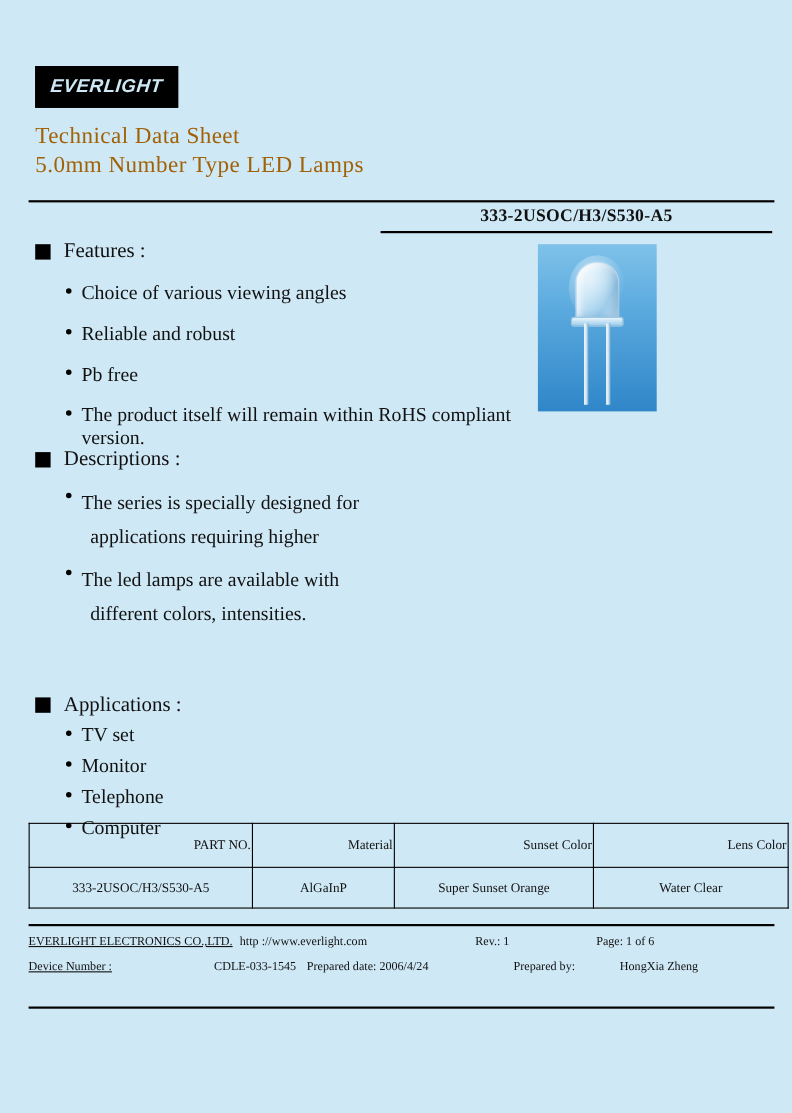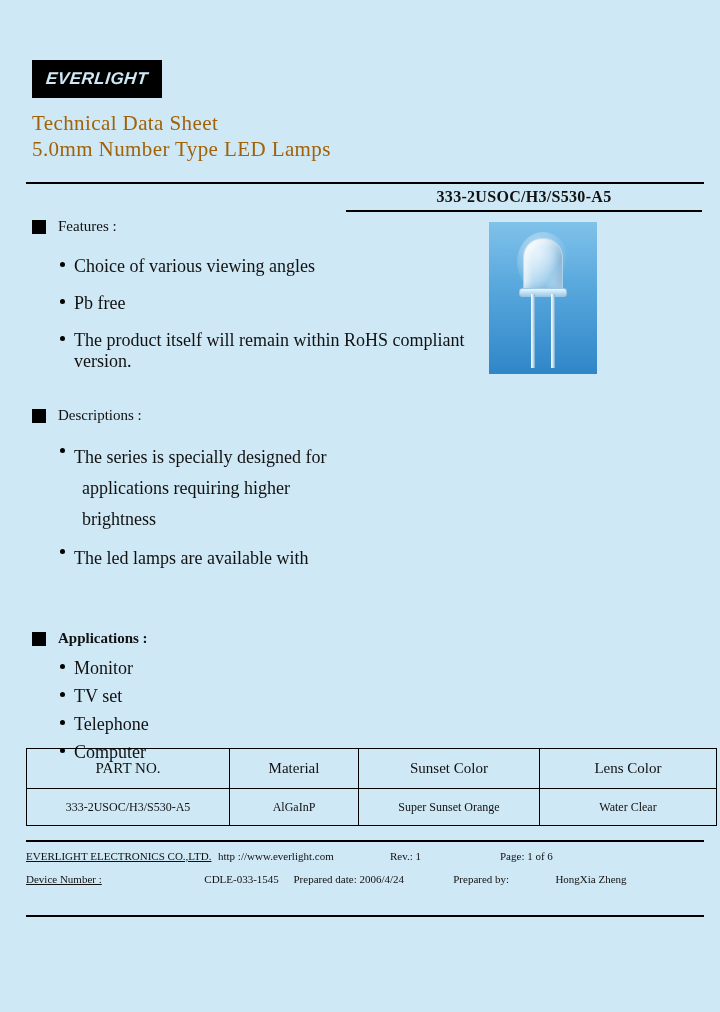--- a/index.html
+++ b/index.html
@@ -92,25 +92,25 @@
     align-items: center;
     gap: 12px;
   }
   .sec .sq {
     width: 14px;
     height: 14px;
     background: #000;
     display: inline-block;
   }
   .sec .lbl {
-    font-size: 15px;
+    font-size: 19px;
   }
   #sec-features { left: 20px; top: 208px; }
   #sec-descriptions { left: 20px; top: 397px; text-align: right; }
-  #sec-applications { left: 20px; top: 620px; font-weight: bold; }
+  #sec-applications { left: 20px; top: 620px; }
 
   ul.bullets {
     position: absolute;
     margin: 0;
     padding: 0;
     list-style: none;
   }
   ul.bullets li {
     position: relative;
     padding-left: 16px;
@@ -199,22 +199,23 @@
     border-collapse: collapse;
     table-layout: fixed;
   }
   table.spec th, table.spec td {
     border: 1px solid #000;
     text-align: center;
     color: #111;
   }
   table.spec th {
     font-weight: normal;
-    font-size: 15px;
+    font-size: 12px;
     height: 37px;
+    text-align: right;
   }
   table.spec td {
     font-size: 12px;
     height: 34px;
   }
   .col1 { width: 200px; }
   .col2 { width: 126px; }
   .col3 { width: 178px; }
   .col4 { width: 174px; }
 
@@ -232,21 +233,21 @@
     top: 840px;
     width: 678px;
     font-size: 11px;
     color: #111;
   }
   .footer .row {
     display: flex;
     margin-bottom: 11px;
   }
   .footer .c1 { width: 192px; text-decoration: underline; }
-  .footer .c2 { width: 172px; }
+  .footer .c2 { width: 214px; }
   .footer .c3 { width: 110px; }
   .footer .c4 { width: 160px; }
   .hr-foot {
     position: absolute;
     left: 14px;
     top: 905px;
     width: 678px;
     height: 2px;
     background: #000;
   }
@@ -270,20 +271,21 @@
 
     <div class="partno">333-2USOC/H3/S530-A5</div>
 
     <div class="sec" id="sec-features">
       <span class="sq"></span>
       <span class="lbl">Features :</span>
     </div>
 
     <ul class="bullets" id="features-list">
       <li>Choice of various viewing angles</li>
+      <li>Reliable and robust</li>
       <li>Pb free</li>
       <li>The product itself will remain within RoHS compliant version.</li>
     </ul>
 
     <div class="led-photo">
       <div class="dome"></div>
       <div class="flange"></div>
       <div class="lead l"></div>
       <div class="lead r"></div>
       <div class="glow"></div>
@@ -291,35 +293,35 @@
 
     <div class="sec" id="sec-descriptions">
       <span class="sq"></span>
       <span class="lbl">Descriptions :</span>
     </div>
 
     <ul class="bullets" id="desc-list">
       <li>
         <span>The series is specially designed for</span>
         <span class="sub">applications requiring higher</span>
-        <span class="sub">brightness</span>
       </li>
       <li>
         <span>The led lamps are available with</span>
+        <span class="sub">different colors, intensities.</span>
       </li>
     </ul>
 
     <div class="sec" id="sec-applications">
       <span class="sq"></span>
       <span class="lbl">Applications :</span>
     </div>
 
     <ul class="bullets" id="apps-list">
+      <li>TV set</li>
       <li>Monitor</li>
-      <li>TV set</li>
       <li>Telephone</li>
       <li>Computer</li>
     </ul>
 
     <table class="spec">
       <thead>
         <tr>
           <th class="col1">PART NO.</th>
           <th class="col2">Material</th>
           <th class="col3">Sunset Color</th>

